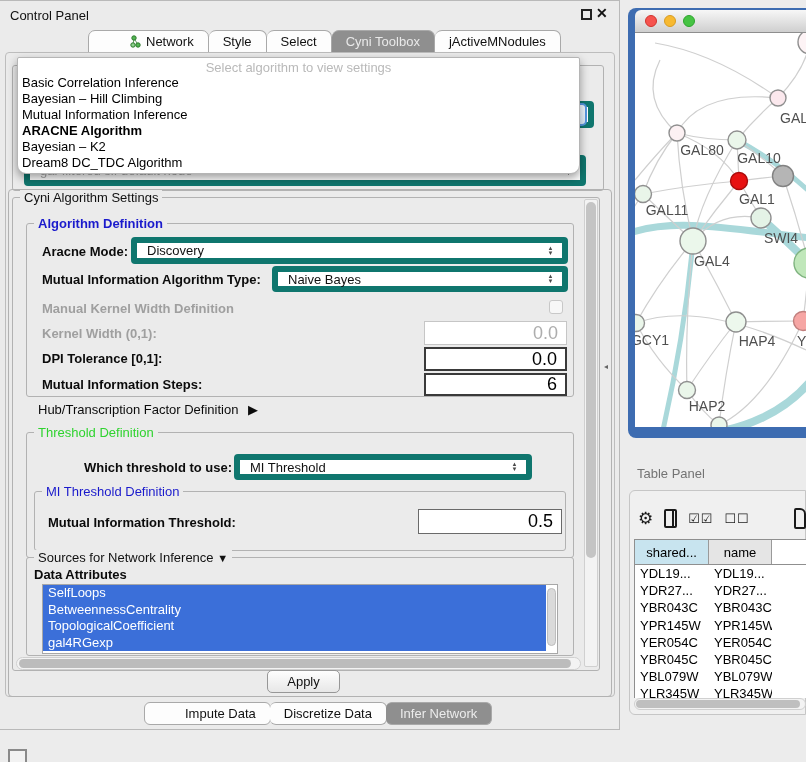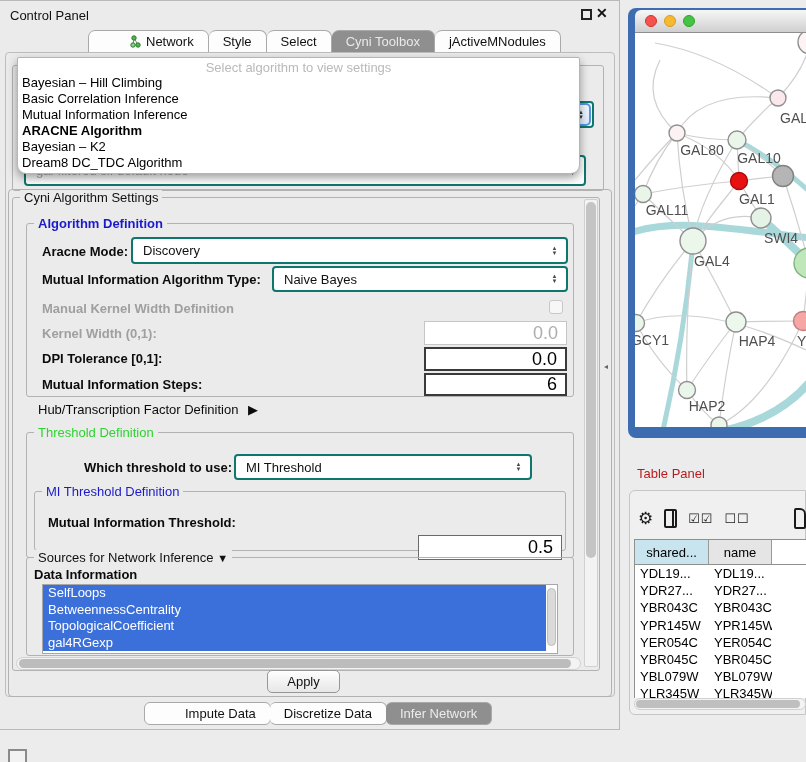--- a/index.html
+++ b/index.html
@@ -34,21 +34,21 @@
   .grp { position:absolute; border:1px solid #b2b2b2; border-radius:3px; }
   .grp-label { position:absolute; background:#ebebeb; padding:0 4px; font-size:13px;
                white-space:nowrap; z-index:2; }
   .blue  { color:#1a1acc; }
   .green { color:#2fd32f; }
 
   .lbl { position:absolute; font-size:13px; font-weight:bold; color:#0b0b0b; white-space:nowrap; }
   .lbl.dis { color:#9f9f9f; }
 
   
-  .combo { position:absolute; background:#fff; border:2px solid #0f766e; border-radius:4px;
+  .combo { position:absolute; background:#fff; border:6px solid #0f766e; border-radius:4px;
            display:flex; align-items:center; font-size:13px; color:#111; }
   .combo .val { flex:1; padding:0 10px; white-space:nowrap; overflow:hidden; }
   .spin { width:13px; display:flex; flex-direction:column; align-items:center;
           justify-content:center; color:#4a4a4a; font-size:6px; line-height:5px; margin-right:5px; }
 
   
   .field { position:absolute; background:#fff; border:2px solid #3a3a3a;
            display:flex; align-items:center; justify-content:flex-end;
            padding:0 8px; font-size:18px; color:#000; }
   .field.dis { border:1px solid #c6c6c6; color:#adadad; }
@@ -79,21 +79,21 @@
   
   #netwin { position:absolute; left:628px; top:8px; width:178px; height:430px;
             background:#3d6cb1; border-radius:8px 0 0 8px; }
   #net-titlebar { position:absolute; left:7px; top:2px; width:171px; height:23px;
                   background:linear-gradient(#f7f7f7,#cfcfcf); border-radius:6px 0 0 0;
                   border-bottom:1px solid #8e8e8e; display:flex; align-items:center; gap:7px; padding-left:10px; }
   .tl { width:12px; height:12px; border-radius:50%; }
   #net-canvas { position:absolute; left:7px; top:25px; width:171px; height:394px; background:#fff; overflow:hidden; }
 
   
-  #tp-title { position:absolute; left:637px; top:466px; font-size:13px; color:#b91c1c; }
+  #tp-title { position:absolute; left:637px; top:466px; font-size:13px; color:#737373; }
   #tpanel { position:absolute; left:629px; top:490px; width:177px; height:225px;
             background:#f0f0f0; border:1px solid #c6c6c6; border-radius:6px 0 0 6px; }
   #tp-toolbar { position:absolute; left:8px; top:12px; width:168px; height:30px;
                 display:flex; align-items:center; gap:11px; color:#1a1a1a; }
   .gear { font-size:17px; }
   .colicon { width:17px; height:19px; border:2px solid #1a1a1a; border-radius:2px; position:relative; }
   .colicon:after { content:""; position:absolute; left:6px; top:0; width:2px; height:15px; background:#1a1a1a; }
   .cbpair { font-size:13px; letter-spacing:1px; }
   .docicon { width:16px; height:21px; border:2px solid #1a1a1a; border-radius:2px 6px 2px 2px; }
 
@@ -158,22 +158,22 @@
     <div class="combo" style="left:24px; top:154px; width:562px; height:31px;">
       <div class="val" style="color:#ababab;">gal-filtered sif default node</div>
       <div class="spin">
           <span>▲</span>
           <span>▼</span>
         </div>
     </div>
 
     <div id="popup">
       <div class="ph">Select algorithm to view settings</div>
+      <div class="item">Basic Correlation Inference</div>
       <div class="item">Bayesian – Hill Climbing</div>
-      <div class="item">Basic Correlation Inference</div>
       <div class="item">Mutual Information Inference</div>
       <div class="item bold">ARACNE Algorithm</div>
       <div class="item">Bayesian – K2</div>
       <div class="item">Dream8 DC_TDC Algorithm</div>
     </div>
 
     <div class="grp" style="left:8px; top:188px; width:604px; height:508px; border-radius:4px;"></div>
     <div class="grp" style="left:12px; top:196px; width:588px; height:474px;"></div>
     <div class="grp-label" style="left:20px; top:189px; color:#111;">Cyni Algorithm Settings</div>
 
@@ -229,28 +229,28 @@
       <div class="spin">
           <span>▲</span>
           <span>▼</span>
         </div>
     </div>
 
     <div class="grp" style="left:34px; top:490px; width:532px; height:60px;"></div>
     <div class="grp-label blue" style="left:42px; top:483px;">MI Threshold Definition</div>
 
     <div class="lbl" style="left:48px; top:514px;">Mutual Information Threshold:</div>
-    <div class="field mid" style="left:418px; top:508px; width:144px; height:25px;margin-top:26px;">0.5</div>
+    <div class="field mid" style="left:418px; top:508px; width:144px; height:25px;">0.5</div>
 
     <div class="grp" style="left:26px; top:556px; width:548px; height:99px;"></div>
     <div class="grp-label" style="left:34px; top:549px; color:#111;">
       <span>Sources for Network Inference</span>
       <span style="font-size:11px;">▼</span>
     </div>
-    <div class="lbl" style="left:34px; top:566px;">Data Information</div>
+    <div class="lbl" style="left:34px; top:566px;">Data Attributes</div>
 
     <div id="attr-list">
       <div class="attr-item">SelfLoops</div>
       <div class="attr-item">BetweennessCentrality</div>
       <div class="attr-item">TopologicalCoefficient</div>
       <div class="attr-item">gal4RGexp</div>
       <div class="sb-thumb" style="left:504px; top:3px; width:9px; height:58px; background:#dadada; border:1px solid #bdbdbd;"></div>
     </div>
 
     <div class="sb-track" style="left:16px; top:656px; width:565px; height:13px;">

